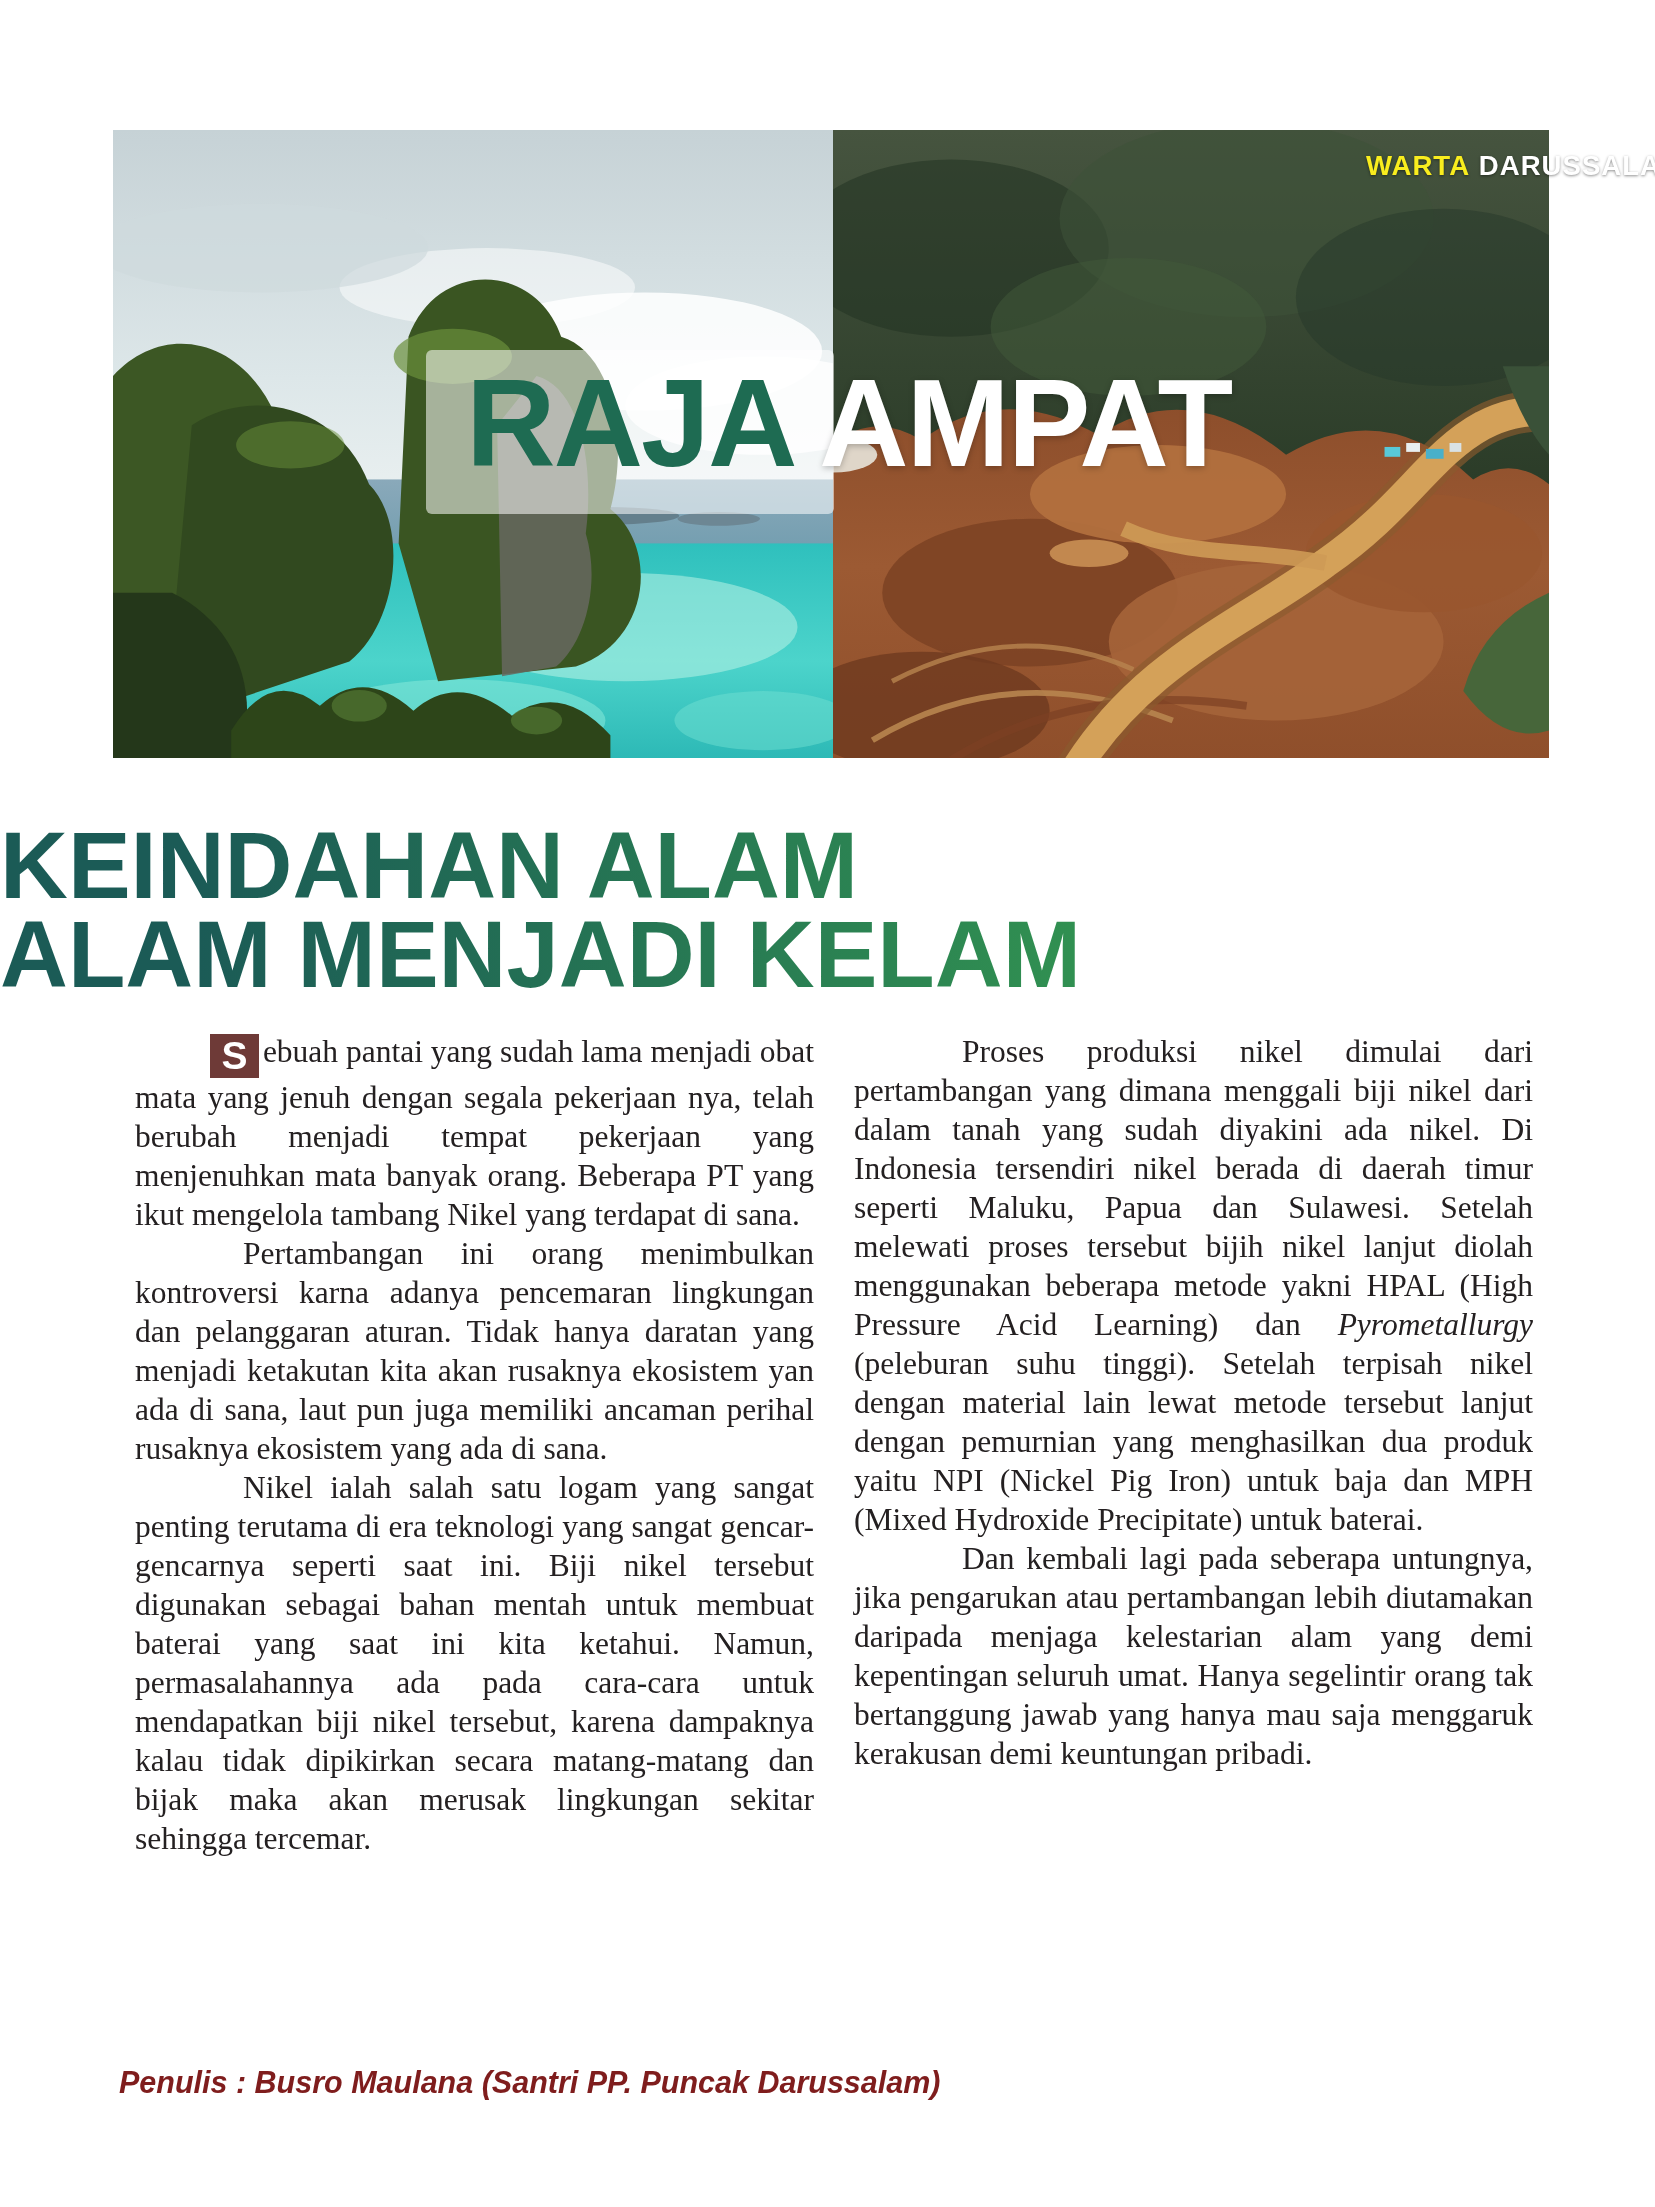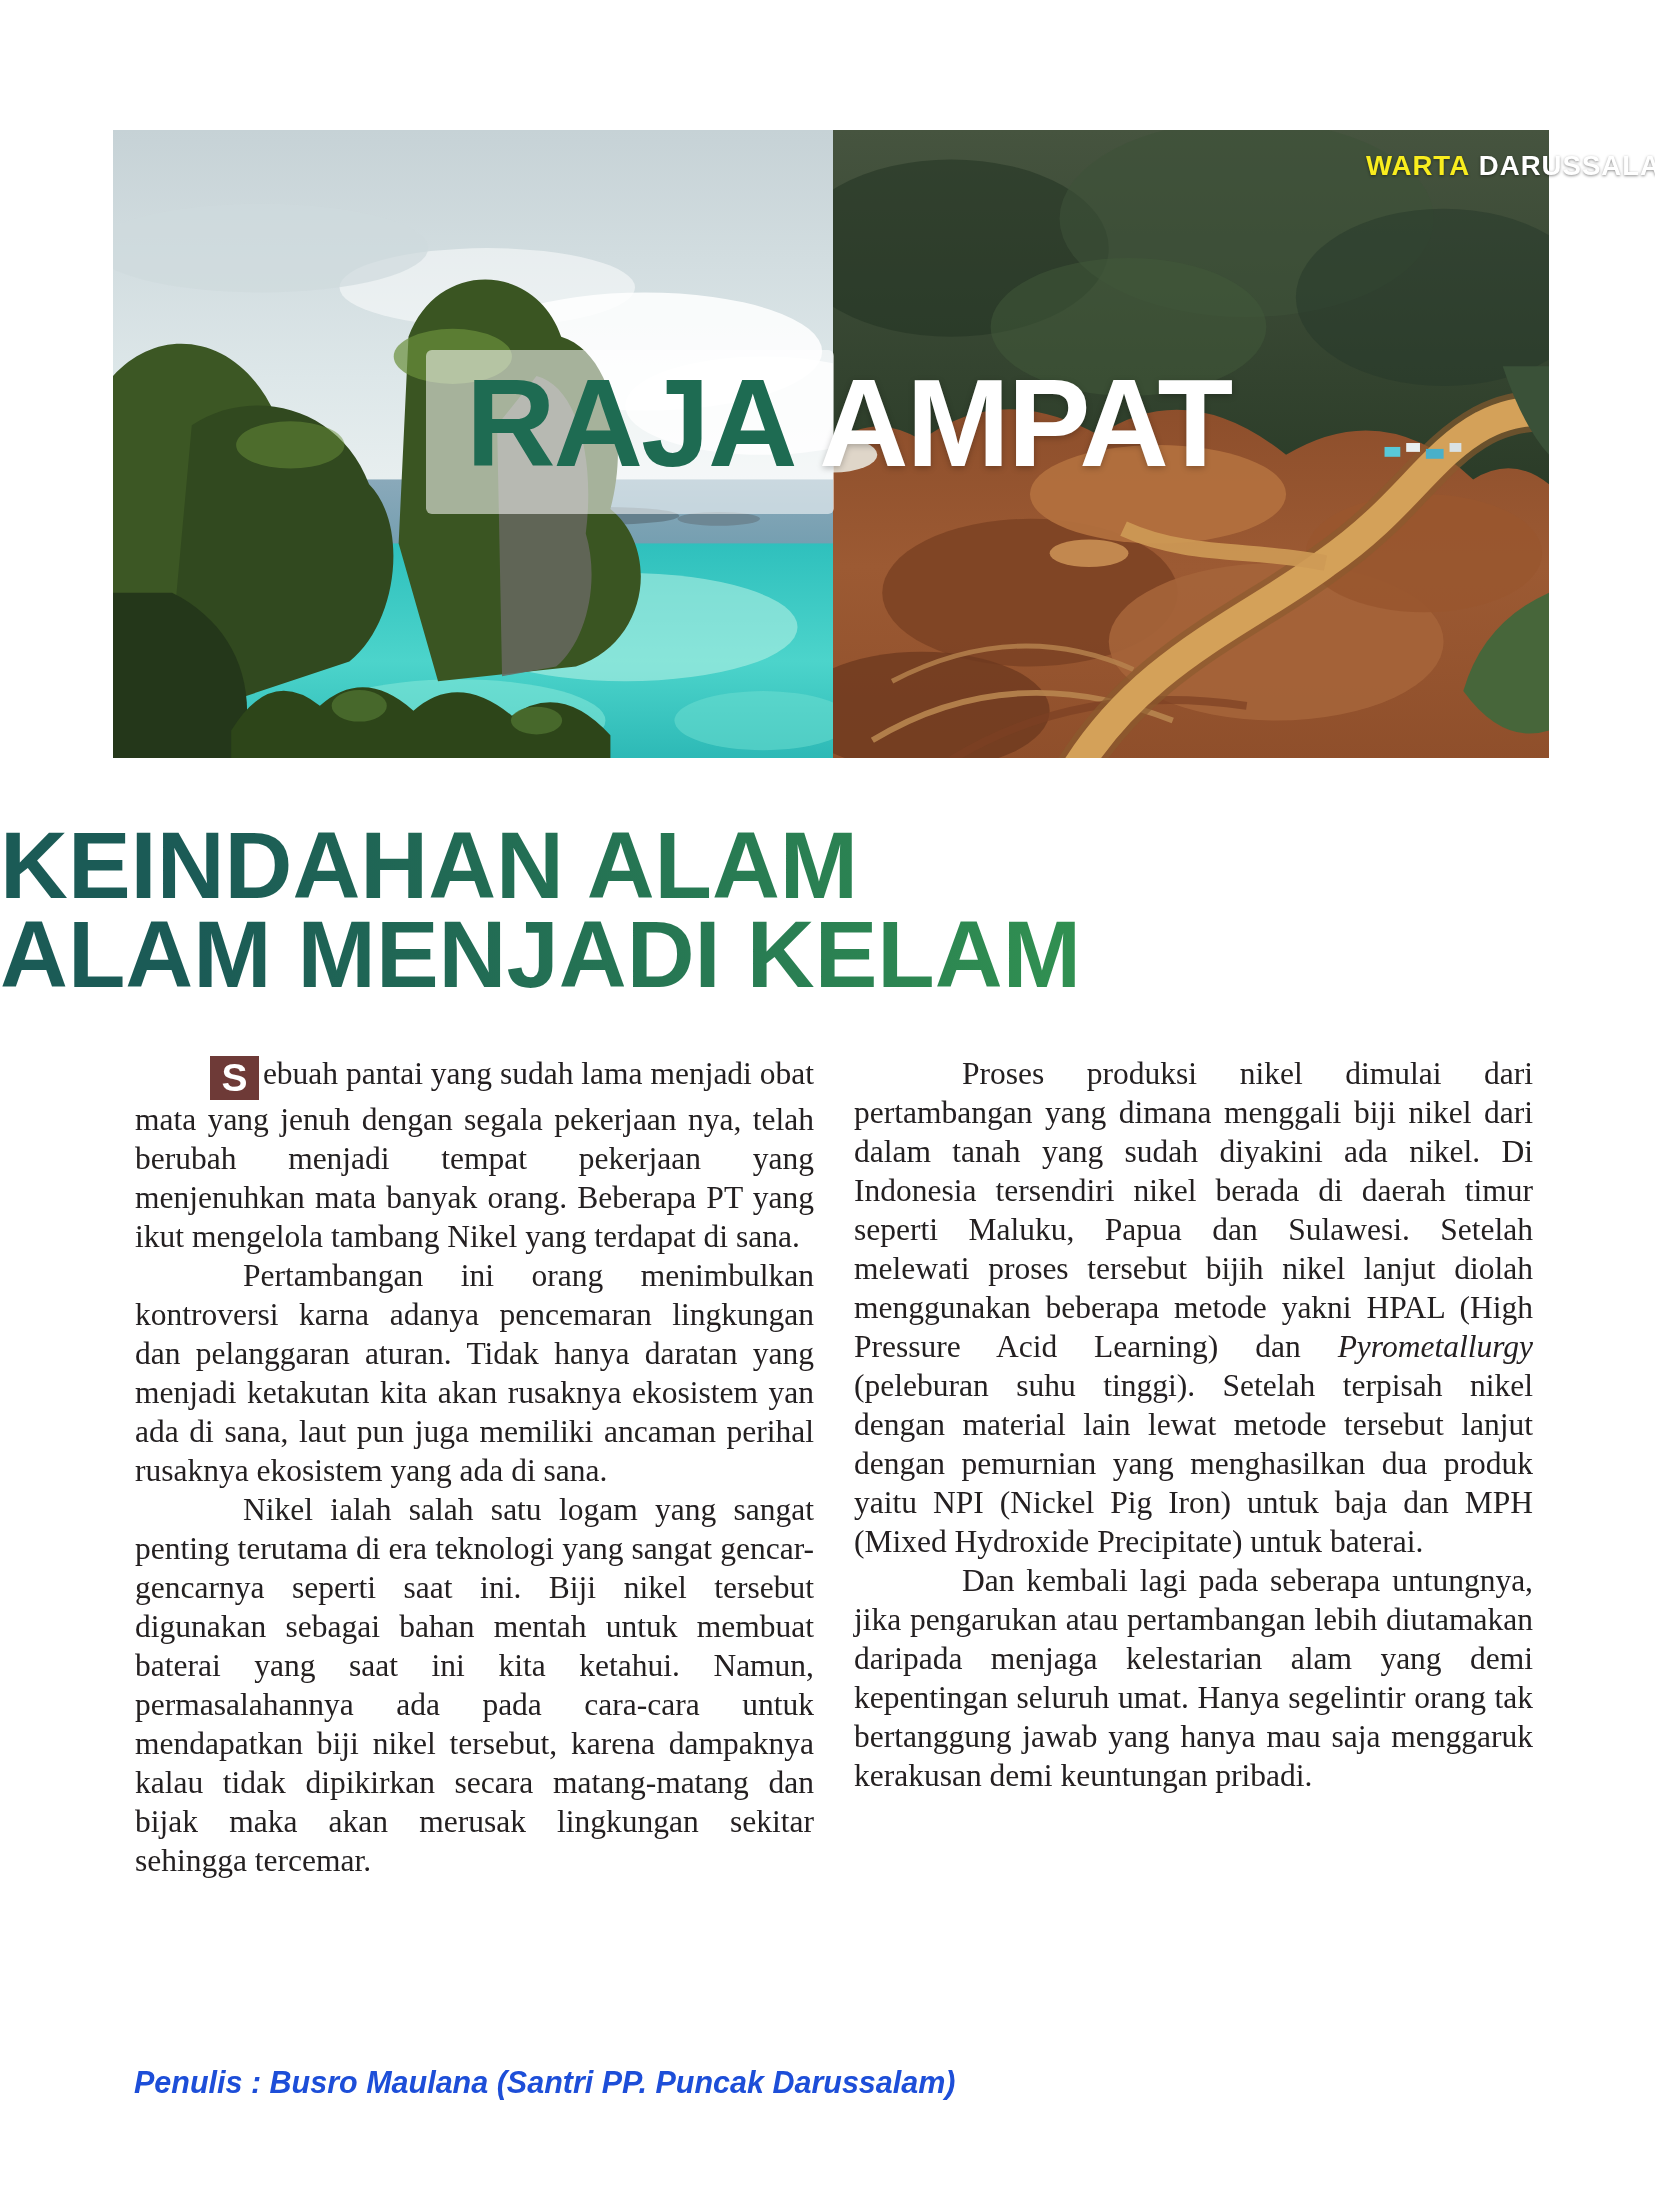--- a/index.html
+++ b/index.html
@@ -34,32 +34,32 @@
   .headline{position:absolute;left:0;top:821px;width:1656px;
             font-family:"Liberation Sans",sans-serif;font-weight:bold;font-size:94px;
             line-height:89px;letter-spacing:0;color:#2E9053;}
   @supports ((-webkit-background-clip:text) or (background-clip:text)){
     .headline{background:linear-gradient(90deg,var(--headline_from) 12%,var(--headline_to) 88%);
               -webkit-background-clip:text;background-clip:text;color:transparent;}
   }
 
   
   .col{position:absolute;top:1032px;width:679px;font-size:31.5px;line-height:39px;
-       text-align:justify;margin-top:22px;}
+       text-align:justify;}
   .col-left{left:135px;} .col-right{left:854px;}
   .col p{margin:0;text-indent:108px;}
   .col p.first{text-indent:75px;}
   .dropcap{display:inline-block;width:49px;height:44px;margin-right:3.9px;vertical-align:-6.9px;
            background:var(--dropcap_bg);color:#fff;font-family:"Liberation Sans",sans-serif;
            font-weight:bold;font-size:39px;line-height:44px;text-align:center;text-indent:0;}
   .ital{font-style:italic;}
 
   
-  .byline{position:absolute;left:134px;top:2065px;font-family:"Liberation Sans",sans-serif;
-          font-weight:bold;font-style:italic;font-size:30.5px;color:#1d4ed8;text-align:right;}
+  .byline{position:absolute;left:119px;top:2065px;font-family:"Liberation Sans",sans-serif;
+          font-weight:bold;font-style:italic;font-size:30.5px;color:#7f1d1d;text-align:right;}
 </style>
 </head>
 <body>
 
 <div class="page">
 
   <div class="hero">
 
     <div class="photo photo-left">
       <svg viewBox="0 0 731 638" preserveAspectRatio="none">

